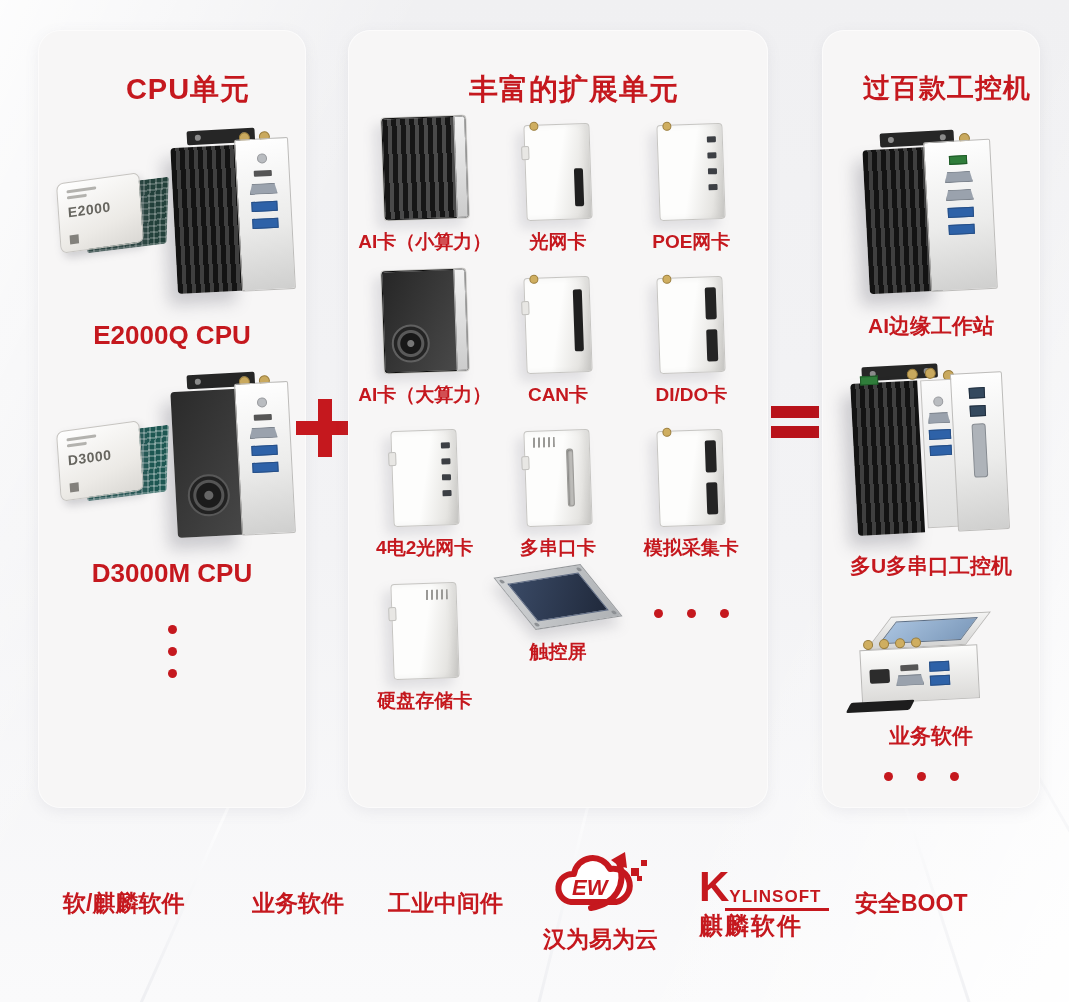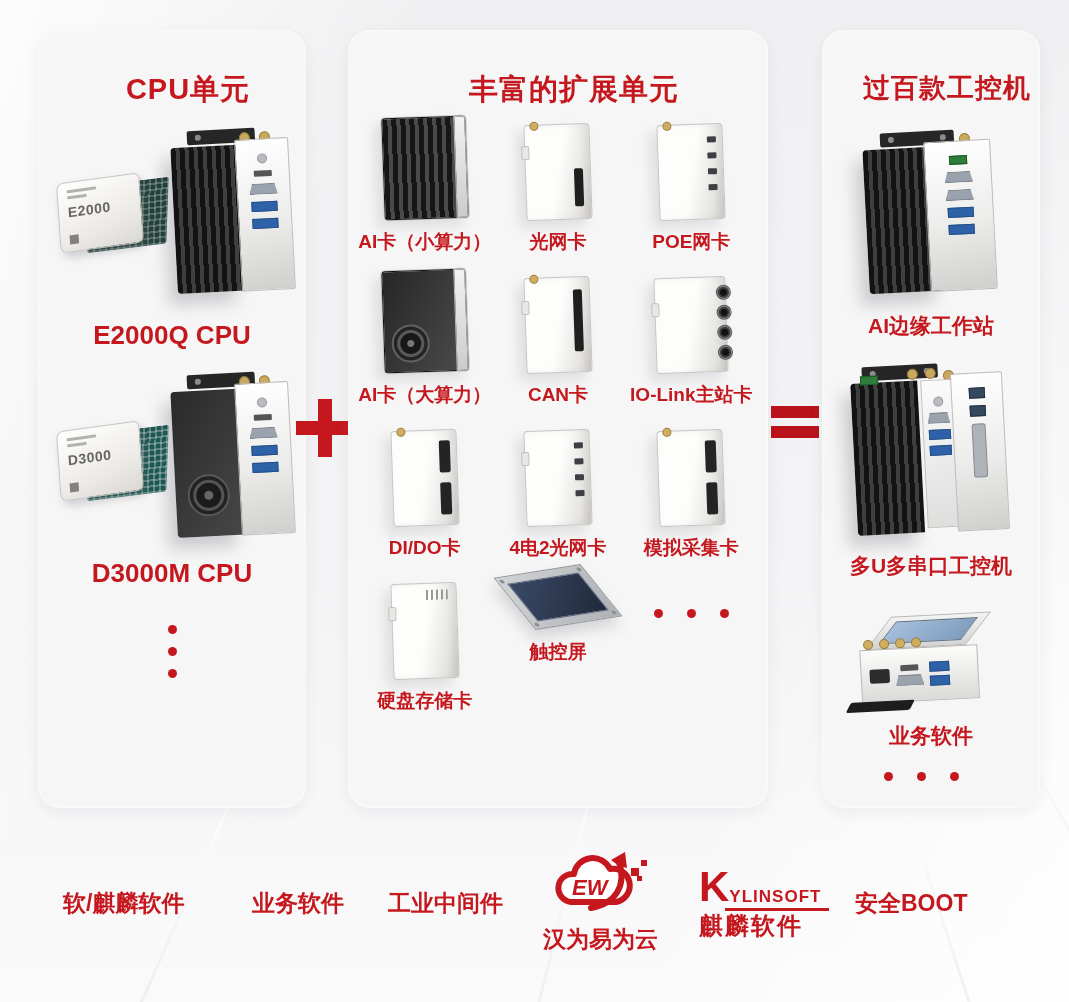--- a/index.html
+++ b/index.html
@@ -305,34 +305,20 @@
               <i class="ft ft-ant"></i>
               <i class="ft ft-strip tall"></i>
               <i class="ft ft-tab" style="top:22px;"></i>
             </div>
           </div>
         <div class="item-label">CAN卡</div>
       </div>
 
       <div class="cell">
         <div class="devwrap">
-            <div class="mod" style="width:70px;">
-              <i class="ft ft-knobs">
-                <u></u>
-                <u></u>
-                <u></u>
-                <u></u>
-              </i>
-              <i class="ft ft-tab" style="top:24px;"></i>
-            </div>
-          </div>
-        <div class="item-label">IO-Link主站卡</div>
-      </div>
-      <div class="cell">
-        <div class="devwrap">
             <div class="mod">
               <i class="ft ft-ant"></i>
               <i class="ft ft-blocks"></i>
             </div>
           </div>
         <div class="item-label">DI/DO卡</div>
       </div>
       <div class="cell">
         <div class="devwrap">
             <div class="mod">
@@ -341,20 +327,30 @@
                 <u></u>
                 <u></u>
                 <u></u>
               </i>
               <i class="ft ft-tab" style="top:20px;"></i>
             </div>
           </div>
         <div class="item-label">4电2光网卡</div>
       </div>
 
+      <div class="cell">
+        <div class="devwrap">
+            <div class="mod">
+              <i class="ft ft-vents"></i>
+              <i class="ft ft-slot"></i>
+              <i class="ft ft-tab" style="top:24px;"></i>
+            </div>
+          </div>
+        <div class="item-label">多串口卡</div>
+      </div>
       <div class="cell">
         <div class="devwrap">
             <div class="mod">
               <i class="ft ft-ant"></i>
               <i class="ft ft-blocks"></i>
             </div>
           </div>
         <div class="item-label">模拟采集卡</div>
       </div>
       <div class="cell">

